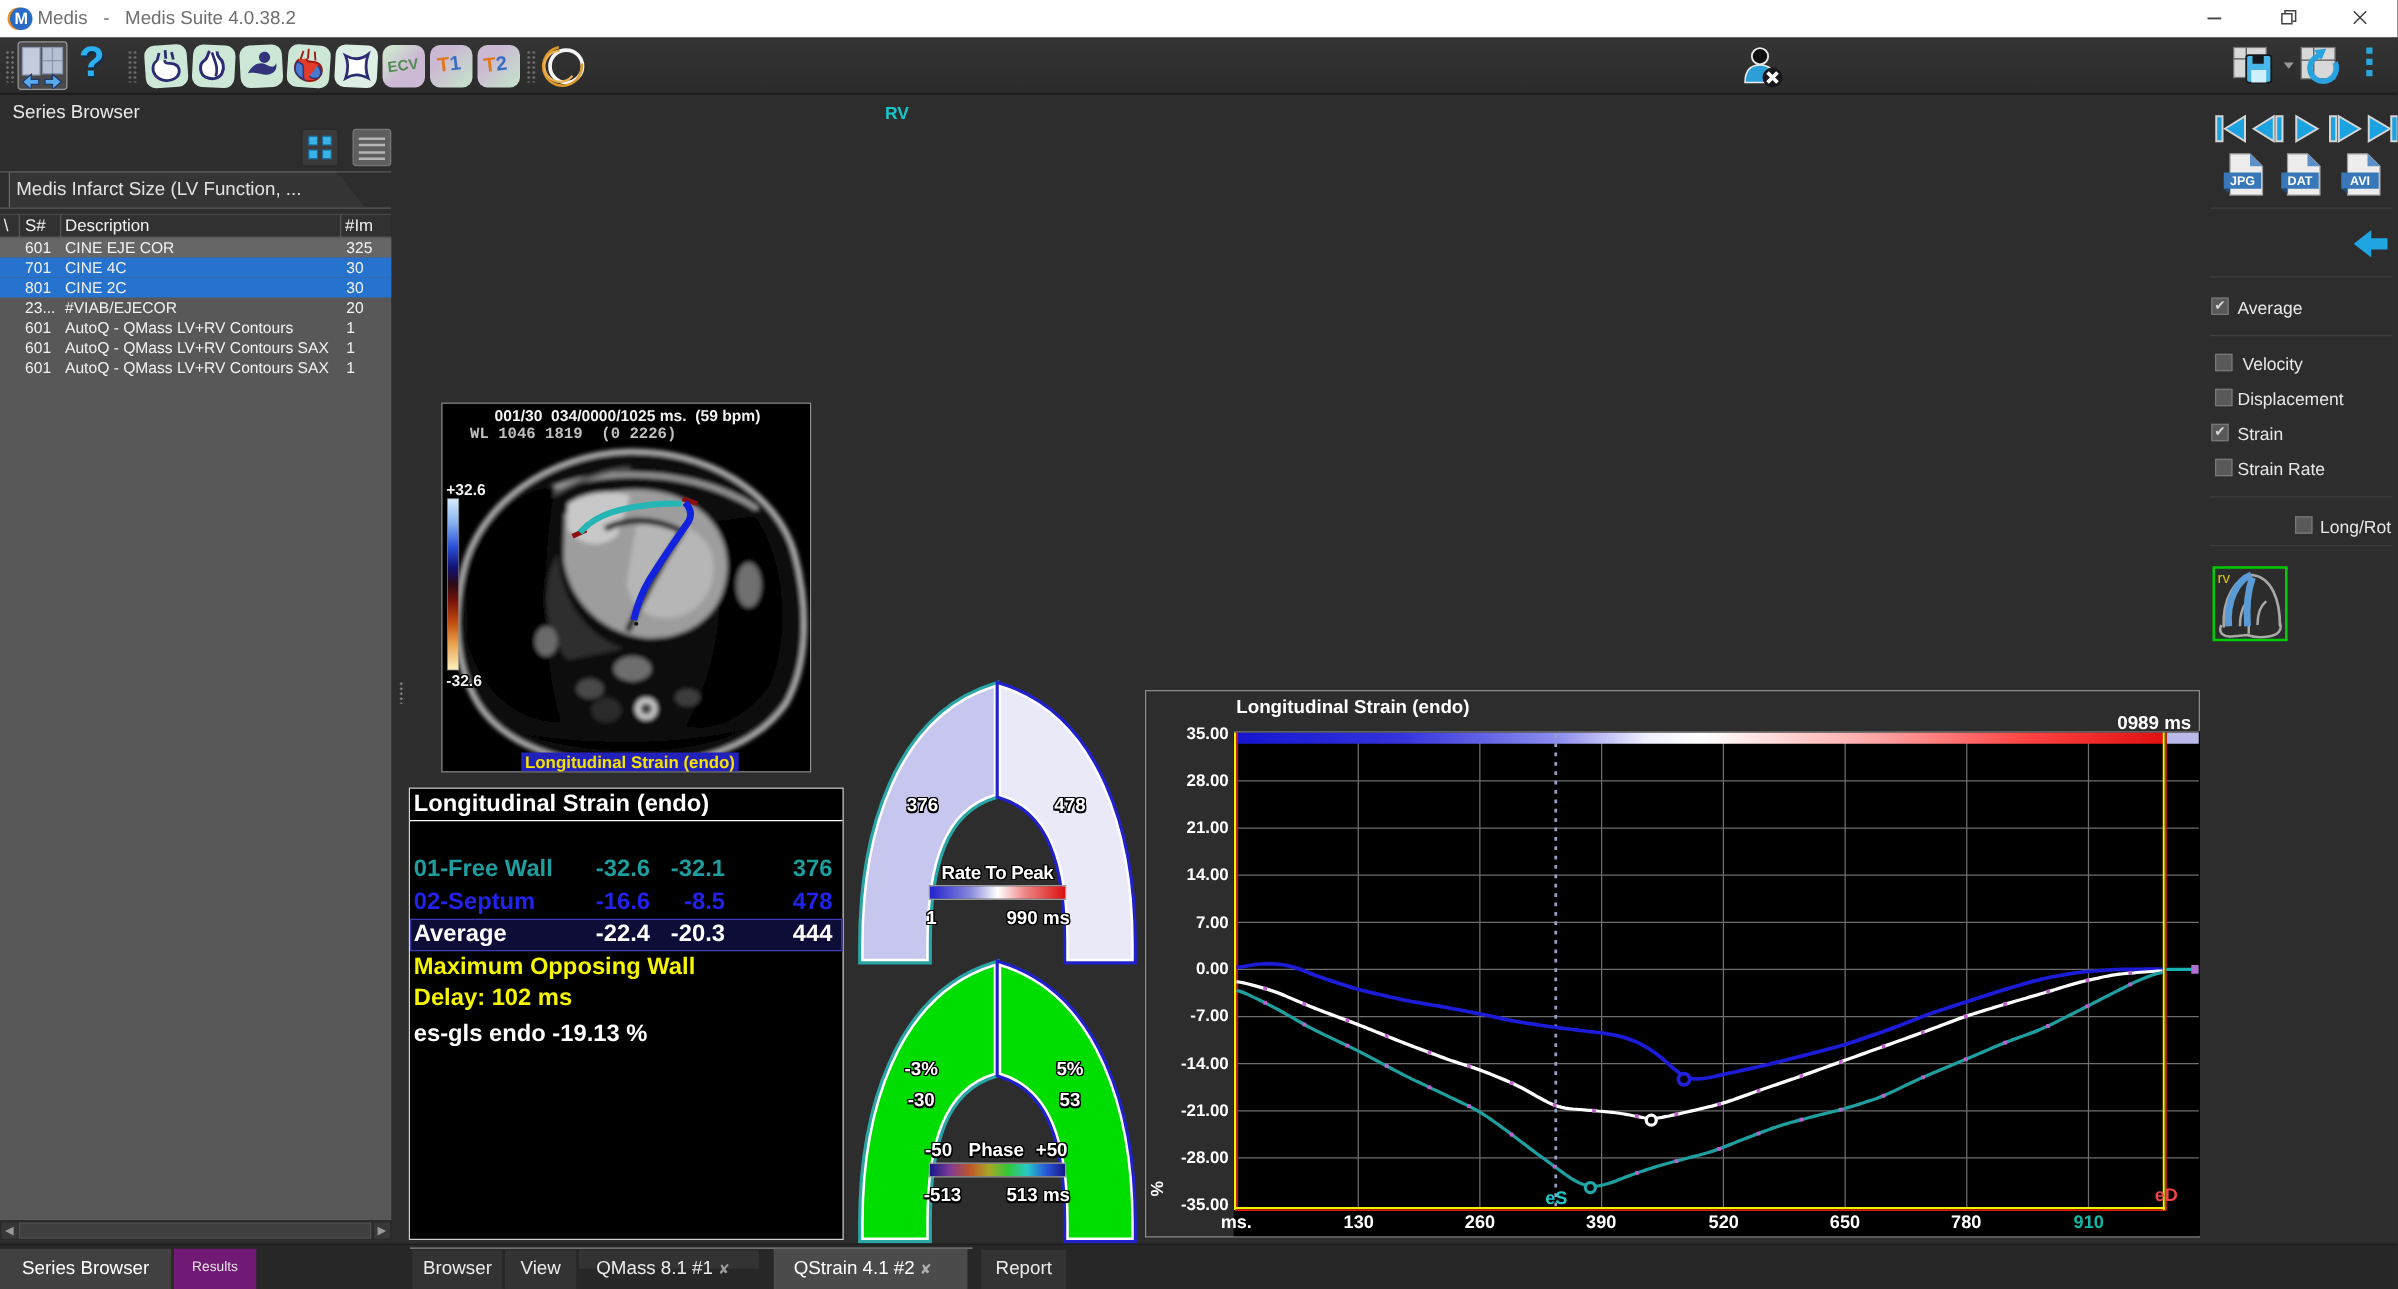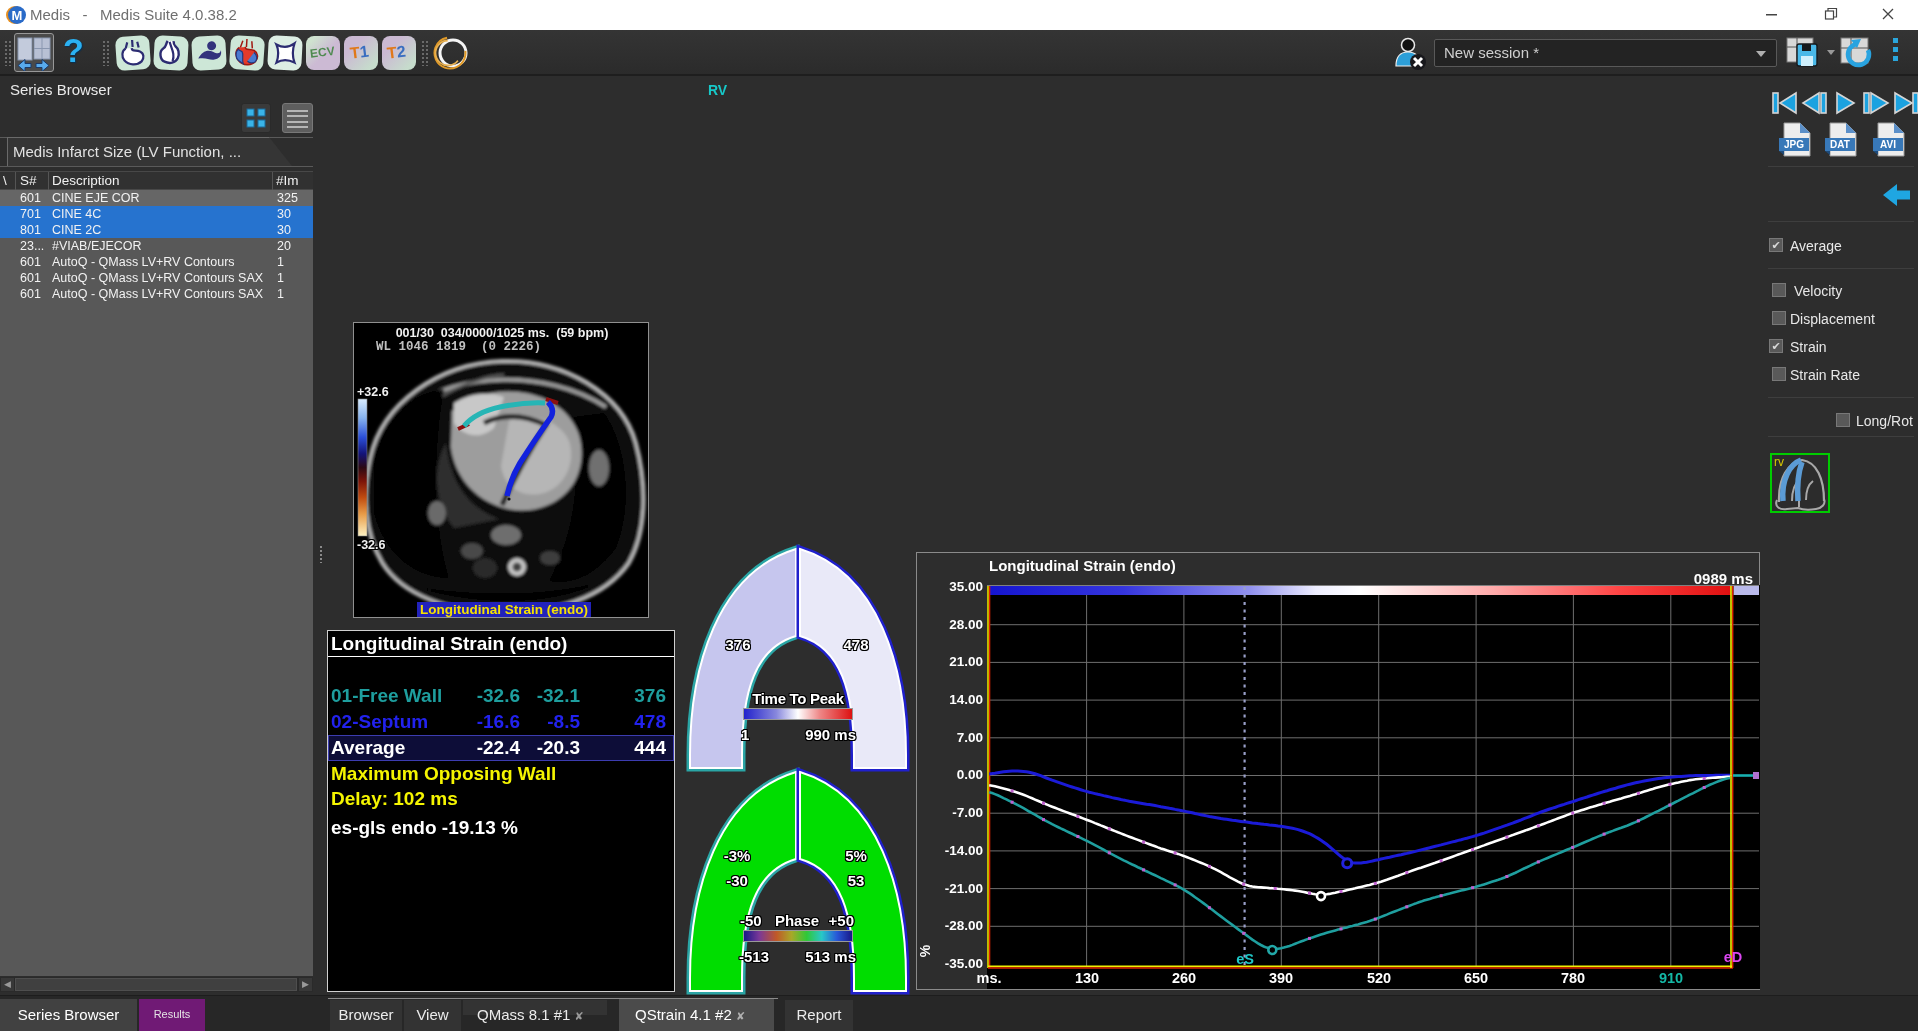--- a/index.html
+++ b/index.html
@@ -97,23 +97,20 @@
     <circle cx="17" cy="19" r="15.5" fill="none" stroke="#e09a28" stroke-width="2" stroke-dasharray="40 25" transform="rotate(110 17 19)"></circle>
     <circle cx="15" cy="19" r="12.5" fill="none" stroke="#e8b050" stroke-width="1.8" stroke-dasharray="30 28" transform="rotate(130 15 19)"></circle>
   </svg>
 
   <svg class="abs" style="left:1393px;top:6px" width="36" height="36">
     <circle cx="15" cy="9" r="6.5" fill="#101010" stroke="#e8e8e8" stroke-width="1.5"></circle>
     <path d="M3,30 c0,-10 5,-14 12,-14 c7,0 12,4 12,14 z" fill="#2d9fd8" stroke="#eee" stroke-width="1.2"></path>
     <circle cx="25" cy="26" r="8" fill="#18181c"></circle>
     <path d="M21,22 l8,8 M29,22 l-8,8" stroke="#fff" stroke-width="3"></path>
   </svg>
-  <div class="abs" style="left:1434px;top:9px;width:343px;height:28px;background:#232323;border:1px solid #595959;border-radius:2px;color:#cfcfcf;font-size:15px;line-height:26px;padding-left:9px;">New session *
-    <div class="abs" style="right:10px;top:11px;width:0;height:0;border-left:5px solid transparent;border-right:5px solid transparent;border-top:6px solid #b0b0b0;"></div>
-  </div>
   <svg class="abs" style="left:1785px;top:4px" width="40" height="38">
     <rect x="2" y="4" width="26" height="24" fill="#d8d8d8" stroke="#777"></rect>
     <line x1="12" y1="4" x2="12" y2="28" stroke="#555"></line>
       <line x1="2" y1="13" x2="28" y2="13" stroke="#555"></line>
     <rect x="12" y="10" width="20" height="22" rx="2" fill="#49b8e8" stroke="#16191c" stroke-width="1.4"></rect>
     <rect x="17" y="10" width="9" height="7" fill="#16191c"></rect>
       <rect x="16" y="22" width="12" height="10" fill="#cfeffc"></rect>
   </svg>
   <div class="abs" style="left:1827px;top:20px;width:0;height:0;border-left:4px solid transparent;border-right:4px solid transparent;border-top:5px solid #999;"></div>
   <svg class="abs" style="left:1839px;top:4px" width="40" height="38">
@@ -320,21 +317,21 @@
 
   <g>
     <path d="M5,451 L5,438 C5,351 32,256 111,232 L111,319 C70,331 57,375 57,438 L57,451 Z" fill="#00dd00" stroke="#2aa5a5" stroke-width="7"></path>
     <path d="M5,451 L5,438 C5,351 32,256 111,232 L111,319 C70,331 57,375 57,438 L57,451 Z" fill="#00dd00" stroke="#ffffff" stroke-width="2"></path>
     <path d="M221,451 L221,438 C221,351 194,256 115,232 L115,319 C156,331 169,375 169,438 L169,451 Z" fill="#00dd00" stroke="#2020cc" stroke-width="7"></path>
     <path d="M221,451 L221,438 C221,351 194,256 115,232 L115,319 C156,331 169,375 169,438 L169,451 Z" fill="#00dd00" stroke="#ffffff" stroke-width="2"></path>
   </g>
 </svg>
 <div class="abs outline-txt" style="left:720px;top:636px;width:36px;text-align:center;color:#fff;font-weight:bold;font-size:15px;">376</div>
 <div class="abs outline-txt" style="left:838px;top:636px;width:36px;text-align:center;color:#fff;font-weight:bold;font-size:15px;">478</div>
-<div class="abs outline-txt" style="left:741px;top:690px;width:114px;text-align:center;color:#fff;font-weight:bold;font-size:15px;letter-spacing:-0.3px;">Time To Peak</div>
+<div class="abs outline-txt" style="left:741px;top:690px;width:114px;text-align:center;color:#fff;font-weight:bold;font-size:15px;letter-spacing:-0.3px;">Rate To Peak</div>
 <div class="abs" style="left:743px;top:708px;width:110px;height:12px;border:1px solid #999;background:linear-gradient(90deg,#2222cc,#8888dd 30%,#ffffff 50%,#ee8888 70%,#dd1111);"></div>
 <div class="abs outline-txt" style="left:741px;top:726px;color:#fff;font-weight:bold;font-size:15px;">1</div>
 <div class="abs outline-txt" style="left:790px;top:726px;width:66px;text-align:right;color:#fff;font-weight:bold;font-size:15px;">990 ms</div>
 <div class="abs outline-txt" style="left:717px;top:847px;width:40px;text-align:center;color:#fff;font-weight:bold;font-size:15px;">-3%</div>
 <div class="abs outline-txt" style="left:836px;top:847px;width:40px;text-align:center;color:#fff;font-weight:bold;font-size:15px;">5%</div>
 <div class="abs outline-txt" style="left:717px;top:872px;width:40px;text-align:center;color:#fff;font-weight:bold;font-size:15px;">-30</div>
 <div class="abs outline-txt" style="left:836px;top:872px;width:40px;text-align:center;color:#fff;font-weight:bold;font-size:15px;">53</div>
 <div class="abs outline-txt" style="left:738px;top:912px;width:118px;color:#fff;font-weight:bold;font-size:15px;">
     <span style="position:absolute;left:2px;">-50</span>
     <span style="position:absolute;left:50%;transform:translateX(-50%);">Phase</span>
@@ -456,21 +453,21 @@
 <div class="abs" style="left:140px;top:417px;width:60px;text-align:center;color:#fff;font-weight:bold;font-size:14.5px;">130</div>
 <div class="abs" style="left:237px;top:417px;width:60px;text-align:center;color:#fff;font-weight:bold;font-size:14.5px;">260</div>
 <div class="abs" style="left:334px;top:417px;width:60px;text-align:center;color:#fff;font-weight:bold;font-size:14.5px;">390</div>
 <div class="abs" style="left:432px;top:417px;width:60px;text-align:center;color:#fff;font-weight:bold;font-size:14.5px;">520</div>
 <div class="abs" style="left:529px;top:417px;width:60px;text-align:center;color:#fff;font-weight:bold;font-size:14.5px;">650</div>
 <div class="abs" style="left:626px;top:417px;width:60px;text-align:center;color:#fff;font-weight:bold;font-size:14.5px;">780</div>
 <div class="abs" style="left:724px;top:417px;width:60px;text-align:center;color:#14b8a6;font-weight:bold;font-size:14.5px;">910</div>
 
 <div class="abs" style="left:2px;top:390px;color:#fff;font-weight:bold;font-size:14px;transform:rotate(-90deg);">%</div>
 <div class="abs" style="left:310px;top:398px;width:36px;text-align:center;color:#20c8c8;font-weight:bold;font-size:14.5px;">eS</div>
-<div class="abs" style="left:798px;top:396px;width:36px;text-align:center;color:#d946ef;font-weight:bold;font-size:14.5px;">eD</div>
+<div class="abs" style="left:798px;top:396px;width:36px;text-align:center;color:#ef4444;font-weight:bold;font-size:14.5px;">eD</div>
 </div>
 
 <svg class="abs" style="left:1771px;top:90px;" width="147" height="26">
   <g fill="#1ba2e0" stroke="#d5d5d5" stroke-width="1.6">
     <rect x="2" y="3" width="5" height="20"></rect>
       <path d="M25,3 L25,23 L9,13 Z"></path>
     <path d="M48,3 L48,23 L32,13 Z"></path>
       <rect x="50" y="3" width="5" height="20"></rect>
     <path d="M66,3 L66,23 L83,13 Z"></path>
     <rect x="93" y="3" width="5" height="20"></rect>

